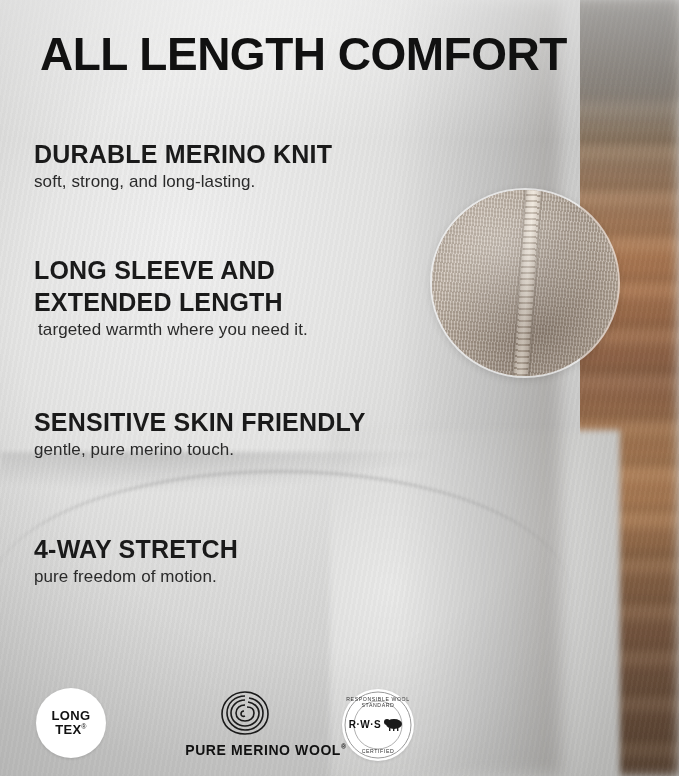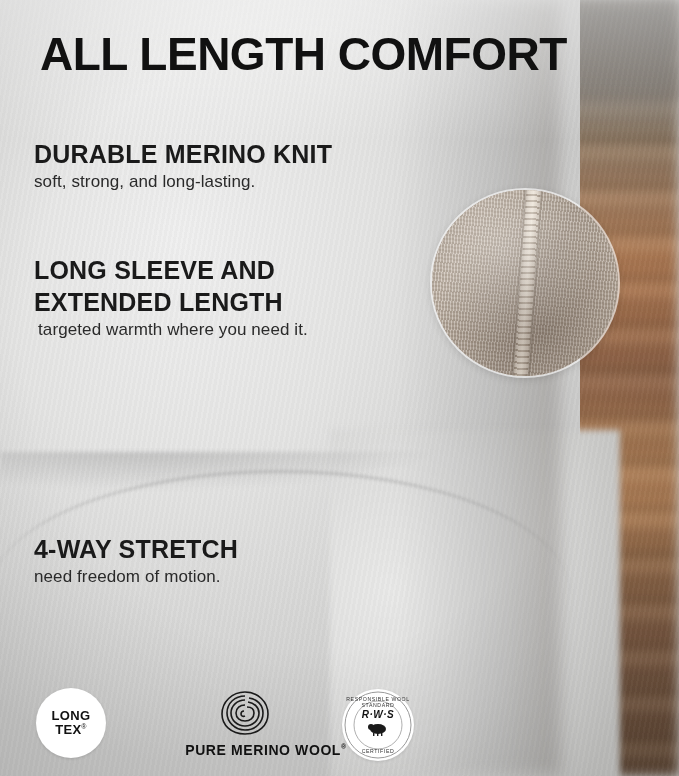--- a/index.html
+++ b/index.html
@@ -346,24 +346,23 @@
   }
   .badge-rws .ring-text-top { top: 7px; }
   .badge-rws .ring-text-bottom { bottom: 7px; }
   .badge-rws .core {
     position: absolute;
     left: 9px;
     top: 20px;
     width: 54px;
     height: 32px;
     display: flex;
-    flex-direction: column;
+    flex-direction: row;
     align-items: center;
     justify-content: center;
-    font-style: italic;
   }
   .badge-rws .rws {
     font-size: 10px;
     font-weight: bold;
     color: #111;
     letter-spacing: 0.5px;
     line-height: 1;
   }
   .badge-rws .sheep {
     margin-top: 2px;
@@ -402,24 +401,28 @@
     <p class="feature-title">DURABLE MERINO KNIT</p>
     <p class="feature-sub">soft, strong, and long-lasting.</p>
   </div>
 
   <div class="feature f2">
     <p class="feature-title">LONG SLEEVE AND</p>
     <p class="feature-title">EXTENDED LENGTH</p>
     <p class="feature-sub">targeted warmth where you need it.</p>
   </div>
 
+  <div class="feature f3">
+    <p class="feature-title">SENSITIVE SKIN FRIENDLY</p>
+    <p class="feature-sub">gentle, pure merino touch.</p>
+  </div>
 
   <div class="feature f4">
     <p class="feature-title">4-WAY STRETCH</p>
-    <p class="feature-sub">need freedom of motion.</p>
+    <p class="feature-sub">pure freedom of motion.</p>
   </div>
 
   <div class="badges">
 
     <div class="badge-oeko">
       <span class="l1">LONG</span>
       <span class="l2">
         <span>TEX</span><span class="reg">®</span>
       </span>
     </div>

